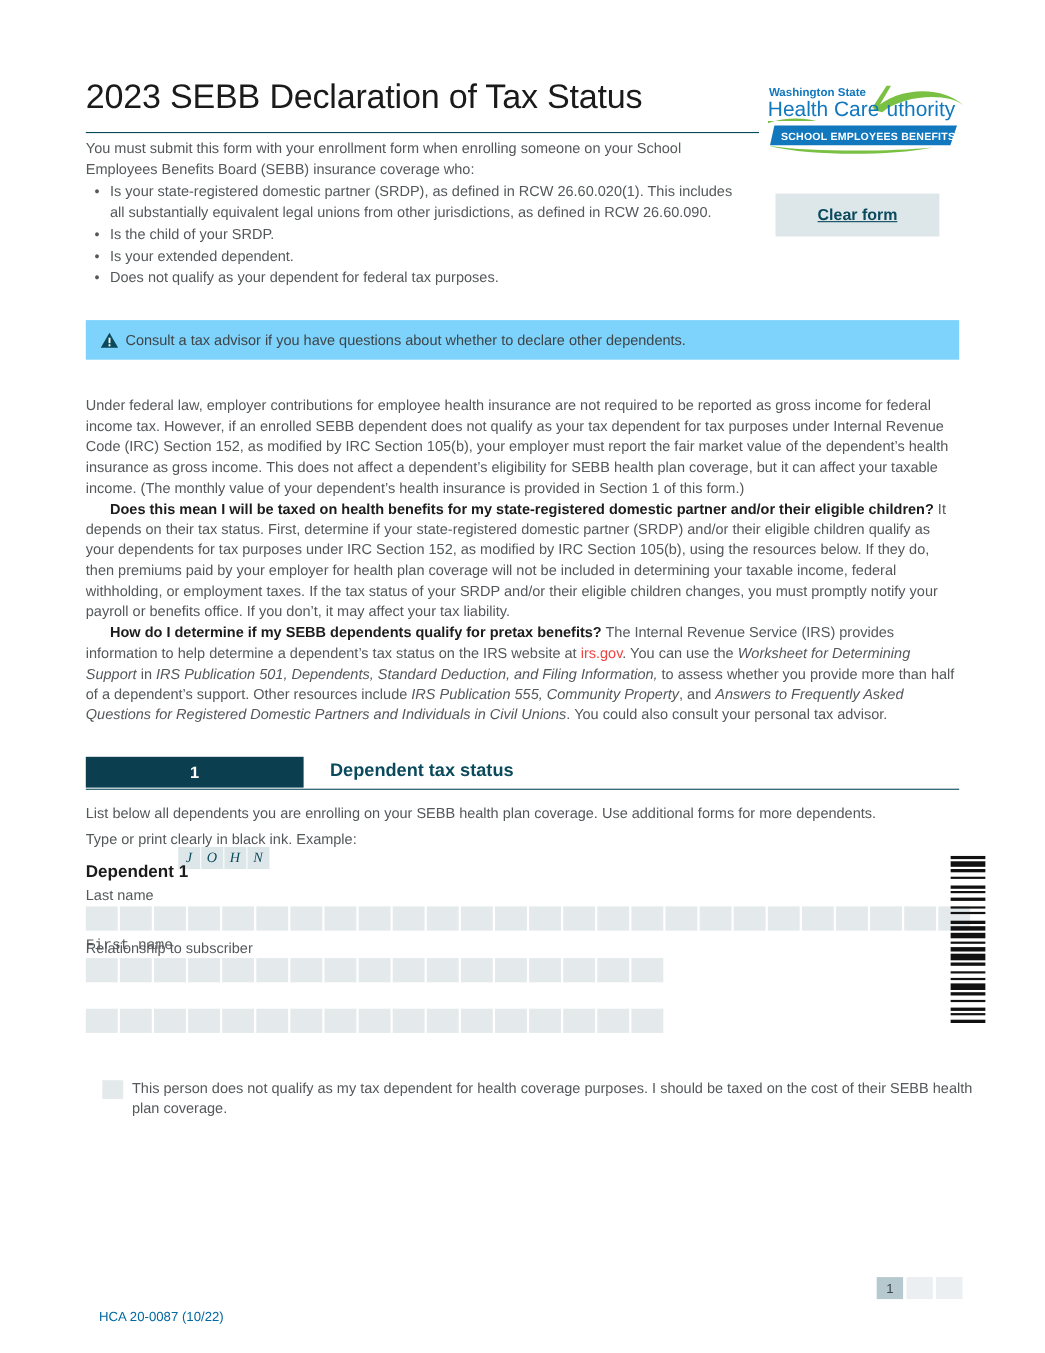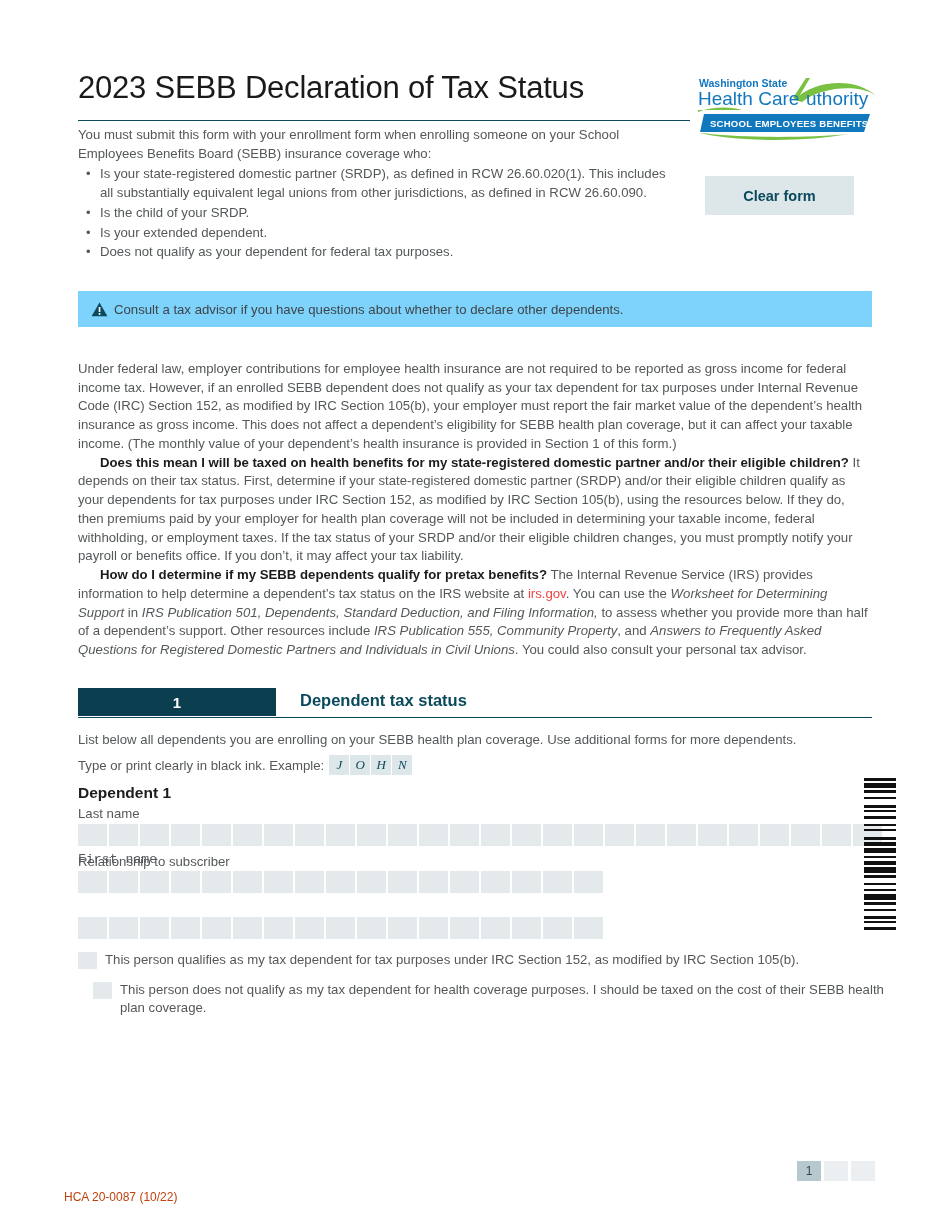--- a/index.html
+++ b/index.html
@@ -93,20 +93,21 @@
     background: #dde6e9;
     border: none;
     color: #0b4a5c;
     font-family: "Liberation Sans", sans-serif;
     font-size: 14.5px;
     font-weight: bold;
     cursor: pointer;
     display: flex;
     align-items: center;
     justify-content: center;
+    text-decoration: underline;
   }
 
   
   .alert-banner {
     position: absolute;
     left: 78px;
     top: 291px;
     width: 794px;
     height: 36px;
     background: #7dd3fc;
@@ -207,20 +208,21 @@
     line-height: 1.42;
   }
   .example-row {
     position: absolute;
     left: 78px;
     top: 755px;
     display: flex;
     align-items: center;
     font-size: 13.2px;
     color: #54585a;
+    flex-direction: column;
   }
   .example-boxes {
     display: flex;
     margin-left: 5px;
   }
   .example-box {
     width: 20px;
     height: 20px;
     background: #dde6e9;
     margin-right: 1px;
@@ -290,24 +292,24 @@
     position: absolute;
     left: 864px;
     top: 778px;
     width: 32px;
     height: 168px;
   }
 
   
   .footer-code {
     position: absolute;
-    left: 64px;
+    left: 90px;
     top: 1190px;
     font-size: 12px;
-    color: #c2410c;
+    color: #0369a1;
   }
   .page-boxes {
     position: absolute;
     left: 797px;
     top: 1161px;
     display: flex;
   }
   .page-box {
     width: 24px;
     height: 20px;
@@ -464,24 +466,20 @@
       <span class="cell"></span>
       <span class="cell"></span>
       <span class="cell"></span>
       <span class="cell"></span>
       <span class="cell"></span>
       <span class="cell"></span>
       <span class="cell"></span>
       <span class="cell"></span>
     </div>
 
-  <div class="check-item check-1">
-    <span class="checkbox"></span>
-    <span>This person qualifies as my tax dependent for tax purposes under IRC Section 152, as modified by IRC Section 105(b).</span>
-  </div>
   <div class="check-item check-2">
     <span class="checkbox"></span>
     <span>This person does not qualify as my tax dependent for health coverage purposes. I should be taxed on the cost of their SEBB health plan coverage.</span>
   </div>
 
   <div class="barcode">
     <svg width="32" height="168" viewBox="0 0 32 168" xmlns="http://www.w3.org/2000/svg" id="barcode-svg">
         <rect x="0" y="0" width="32" height="3" fill="#111111"></rect>
         <rect x="0" y="5" width="32" height="5" fill="#111111"></rect>
         <rect x="0" y="12" width="32" height="3" fill="#111111"></rect>

